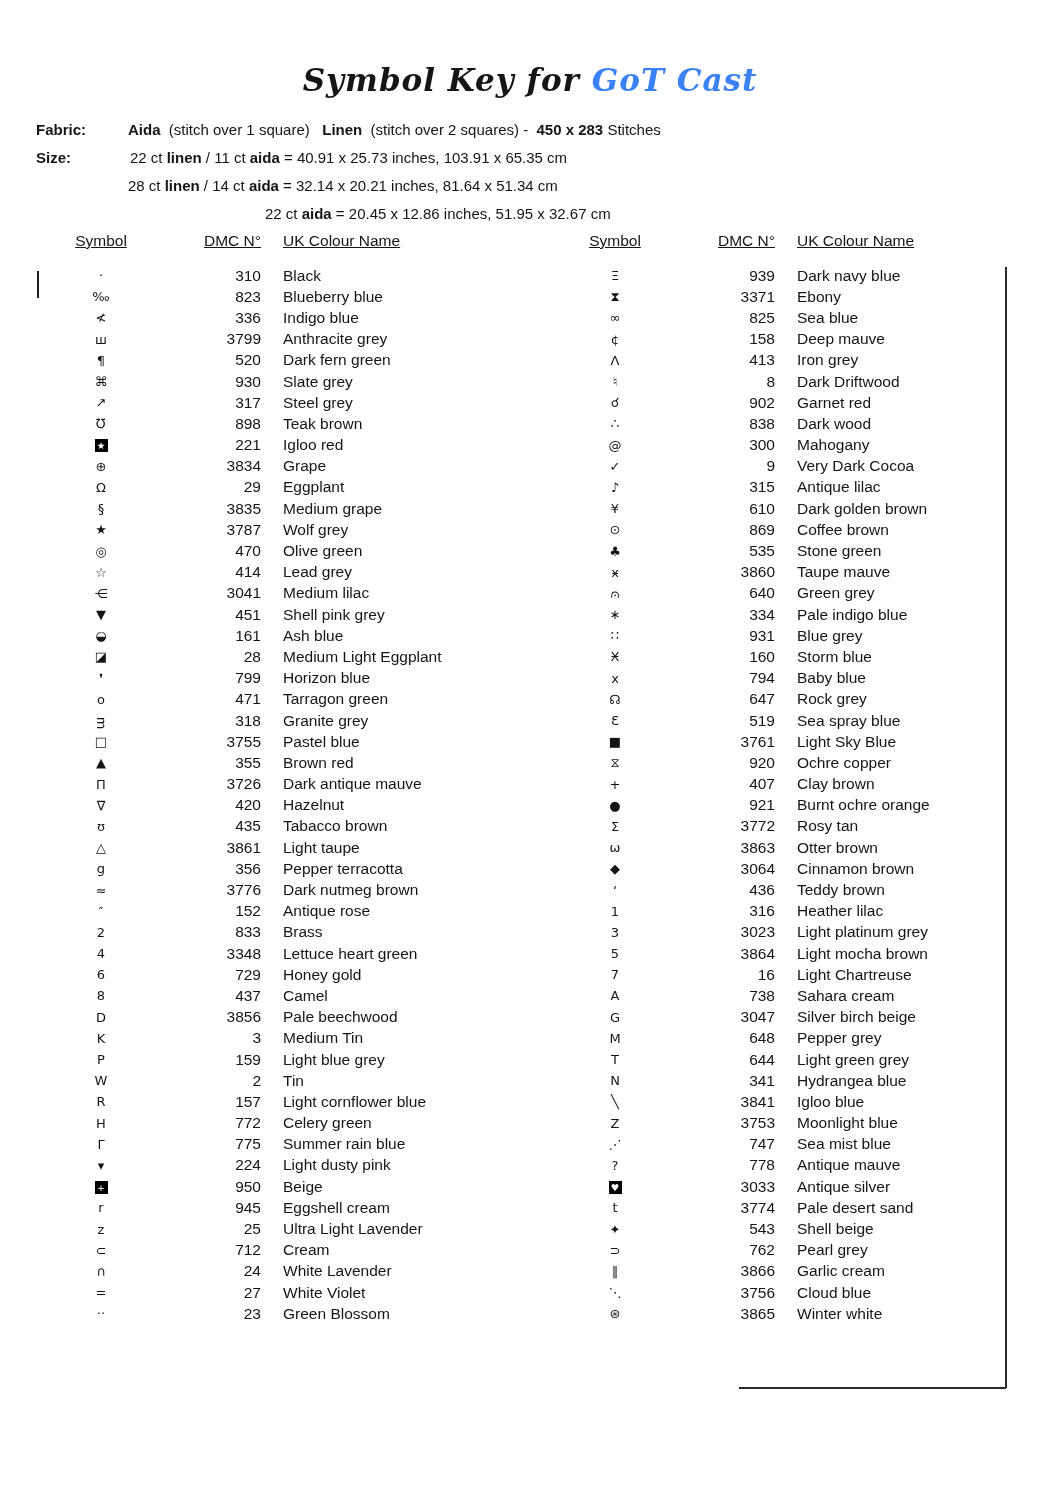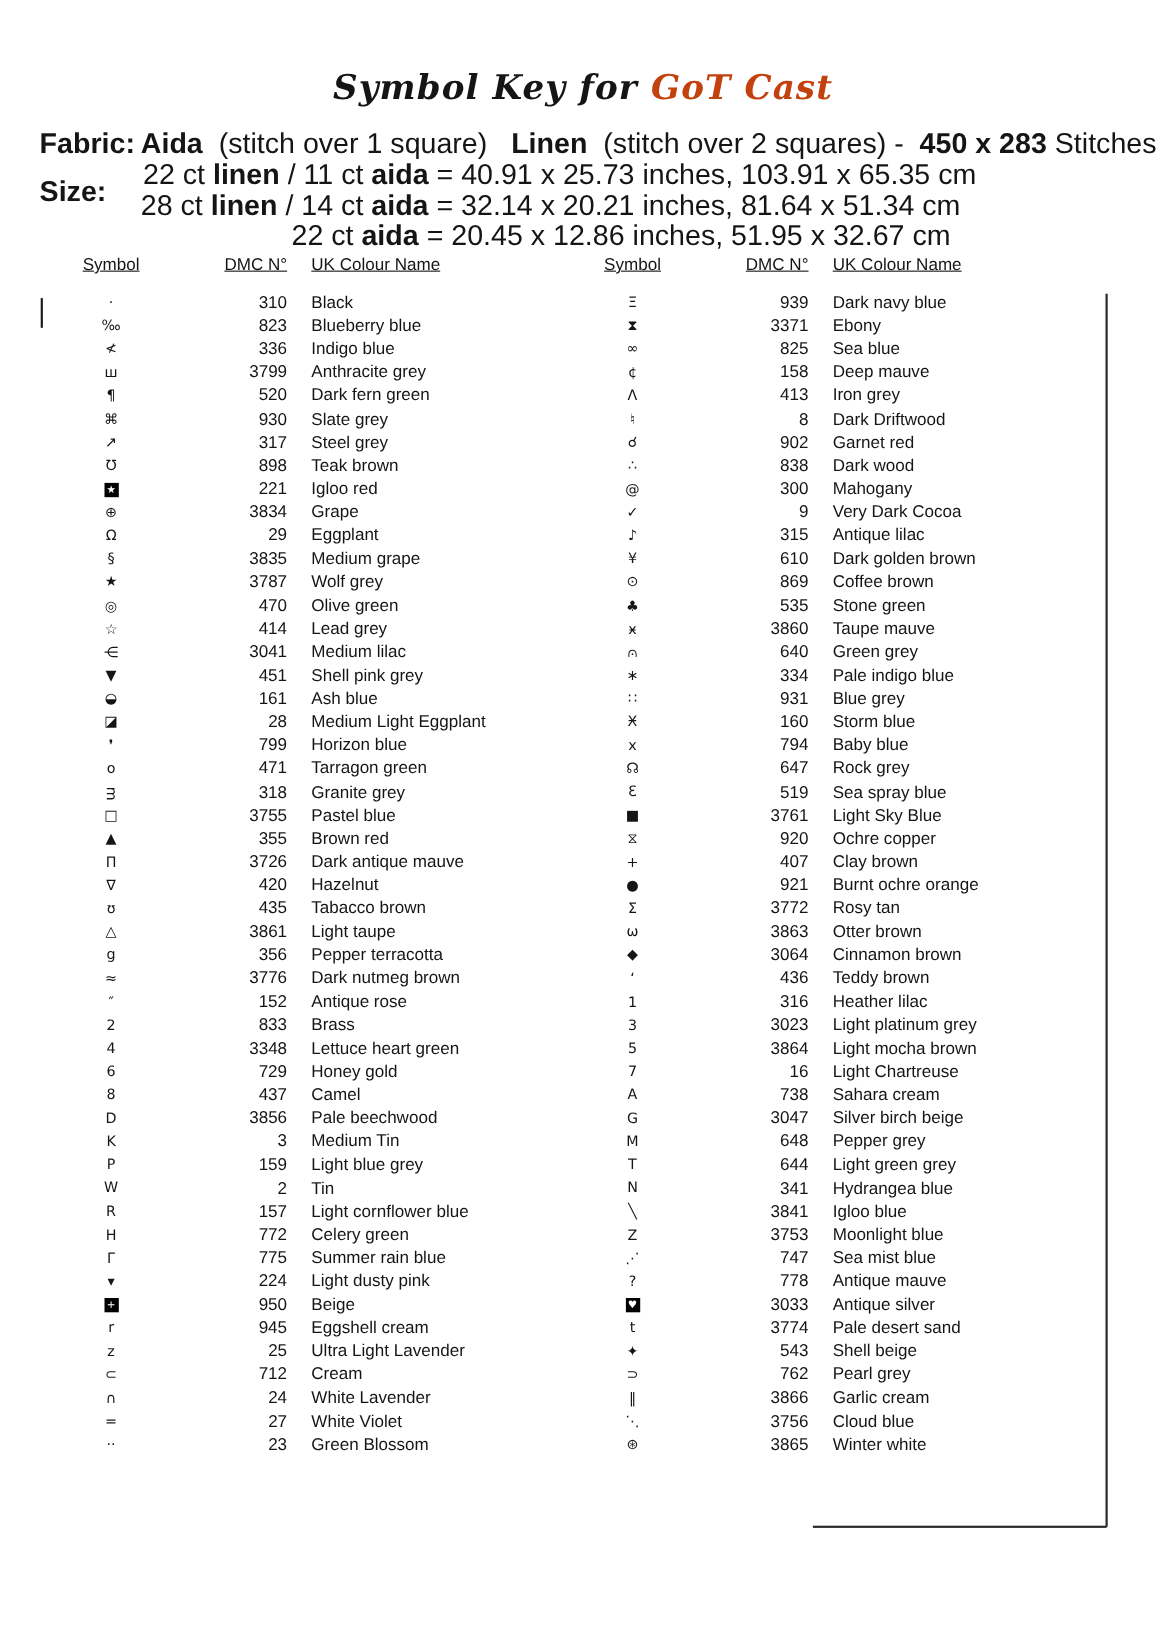--- a/index.html
+++ b/index.html
@@ -6,29 +6,29 @@
   body{
     width:1060px;height:1500px;position:relative;background:#ffffff;
     font-family:"Liberation Sans",sans-serif;color:#151515;overflow:hidden;
   }
   .title{
     margin:60px 0 0 0;text-align:center;
     font-family:"DejaVu Serif",serif;font-style:italic;font-weight:bold;
     font-size:31px;line-height:40px;letter-spacing:1px;
   }
   .title .accent{color:#8e1722;}
-  .info{margin:16px 0 0 36px;font-size:26px;line-height:28px;}
+  .info{margin:16px 0 0 36px;font-size:15px;line-height:28px;}
   .b{font-weight:bold;}
   .fabric-line{white-space:pre;}
   .fabric-line .lbl{font-weight:bold;display:inline-block;width:92px;}
   .size-block{position:relative;}
-  .size-block .lbl{font-weight:bold;position:absolute;left:0;top:16px;}
+  .size-block .lbl{font-weight:bold;position:absolute;left:0;top:0;}
   .size-line{white-space:pre;}
   
-  .tables{display:flex;margin:2px 0 0 36px;}
+  .tables{display:flex;margin:2px 0 0 36px;gap:40px;}
   .tcol{width:474px;}
   .tcol.right{width:496px;}
   .thead{display:flex;font-size:15.5px;height:22px;align-items:center;margin-bottom:13px;}
   .thead span{text-decoration:underline;}
   .h-sym{width:130px;text-align:center;}
   .h-dmc{width:95px;text-align:right;}
   .h-name{padding-left:22px;}
   .row{display:flex;height:21.2px;align-items:center;font-size:15.5px;}
   .sym{width:130px;text-align:center;font-family:"DejaVu Sans",sans-serif;font-size:13px;line-height:13px;}
   .sym .inv{
@@ -39,21 +39,21 @@
   .name{padding-left:22px;white-space:nowrap;}
   
   .left-tick{position:absolute;left:37px;top:271px;height:27px;width:0;border-left:2px solid #1c1c1c;}
   .right-line{position:absolute;left:1005px;top:267px;height:1121px;width:0;border-left:2px solid #2a2a2a;}
   .bottom-line{position:absolute;left:739px;top:1387px;width:267px;height:0;border-top:2px solid #2a2a2a;}
 </style>
 </head>
 <body>
 
 <div class="title">
-  <span>Symbol Key for </span><span class="accent" style="color: #c2410c;">GoT Cast</span>
+  <span>Symbol Key for </span><span class="accent" style="color: #3b82f6;">GoT Cast</span>
 </div>
 
 <div class="info">
   <div class="fabric-line"><span class="lbl">Fabric:</span><span><span class="b">Aida</span><span>  (stitch over 1 square)   </span><span class="b">Linen</span><span>  (stitch over 2 squares) -  </span><span class="b">450 x 283</span><span> Stitches</span></span></div>
   <div class="size-block">
     <span class="lbl">Size:</span>
     <div>
         <div class="size-line" style="padding-left: 94px;"><span>22 ct </span><span class="b">linen</span><span> / 11 ct </span><span class="b">aida</span><span> = 40.91 x 25.73 inches, 103.91 x 65.35 cm</span></div>
         <div class="size-line" style="padding-left: 92px;"><span>28 ct </span><span class="b">linen</span><span> / 14 ct </span><span class="b">aida</span><span> = 32.14 x 20.21 inches, 81.64 x 51.34 cm</span></div>
         <div class="size-line" style="padding-left: 229px;"><span>22 ct </span><span class="b">aida</span><span> = 20.45 x 12.86 inches, 51.95 x 32.67 cm</span></div>

